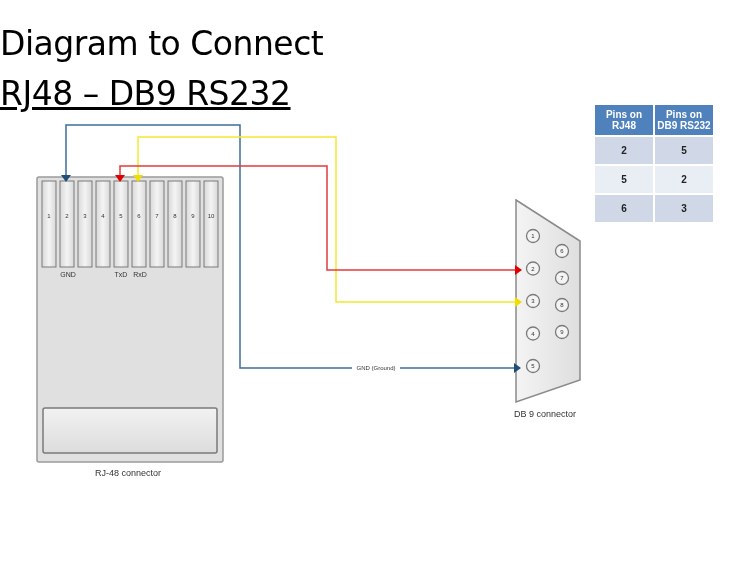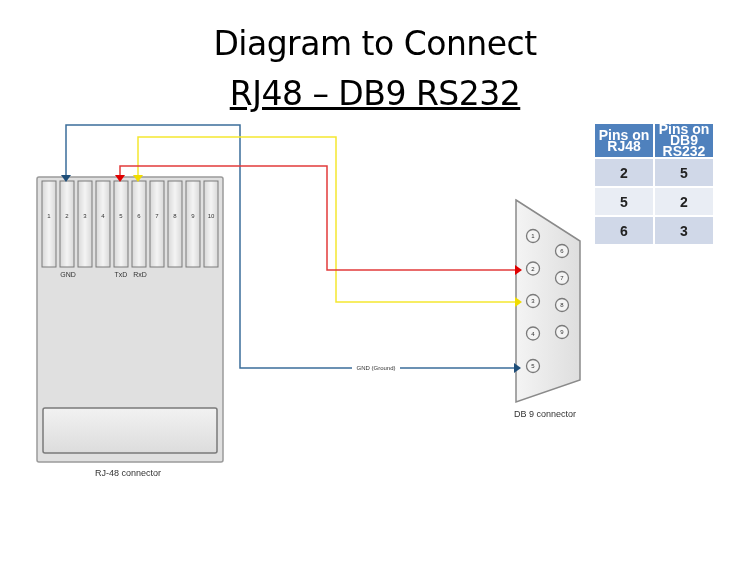--- a/index.html
+++ b/index.html
@@ -1,21 +1,21 @@
 <!DOCTYPE html>
 <html><head>
 <meta charset="utf-8">
 <style>
   html, body { margin: 0; padding: 0; background: #ffffff; }
   body { width: 750px; height: 563px; position: relative; overflow: hidden; font-family: "Liberation Sans", sans-serif; }
-  .title { position: absolute; left: 0; width: 750px; text-align: center; font-family: "DejaVu Sans", sans-serif; font-size: 33px; color: #000; line-height: 44px; letter-spacing: -0.5px; }
+  .title { position: absolute; left: 0; width: 750px; text-align: left; font-family: "DejaVu Sans", sans-serif; font-size: 33px; color: #000; line-height: 44px; letter-spacing: -0.5px; }
   #title1 { top: 22px; }
   #title2 { top: 72px; text-decoration: underline; }
   svg { position: absolute; left: 0; top: 0; }
-  .pin-table { position: absolute; left: 593px; top: 122px; border-collapse: separate; border-spacing: 2px; font-size: 14px; }
+  .pin-table { position: absolute; left: 593px; top: 103px; border-collapse: separate; border-spacing: 2px; font-size: 10px; }
   .pin-table th { background: #4f81bd; color: #fff; font-weight: bold; width: 58px; height: 30px; text-align: center; line-height: 11px; padding: 0; }
   .pin-table td { text-align: center; height: 27px; padding: 0; font-weight: bold; color: #222; }
   .pin-table tr.odd td { background: #d0d8e8; }
   .pin-table tr.even td { background: #e9edf4; }
   .lbl { font-family: "Liberation Sans", sans-serif; fill: #333; }
 </style>
 </head>
 <body>
 
 <div id="title1" class="title">Diagram to Connect</div>

